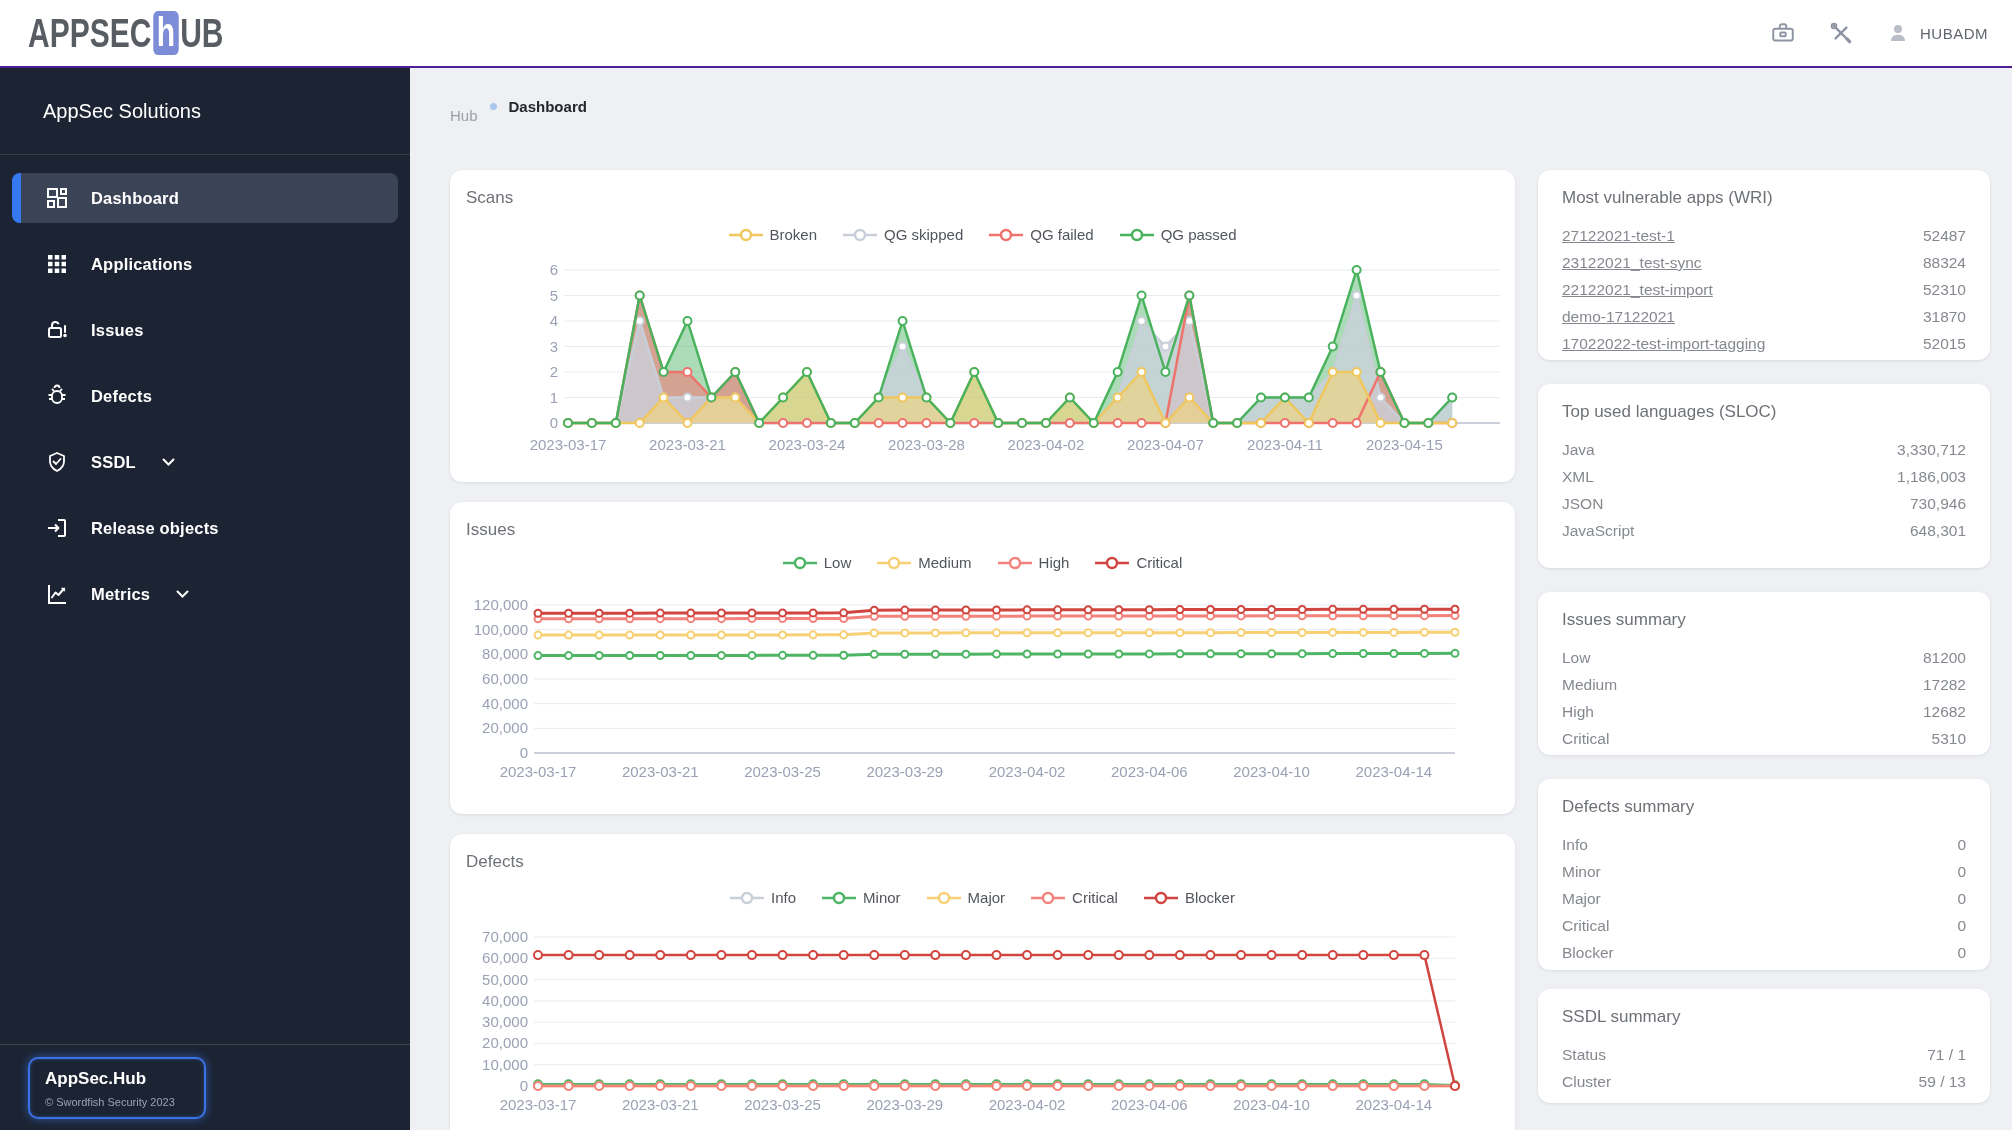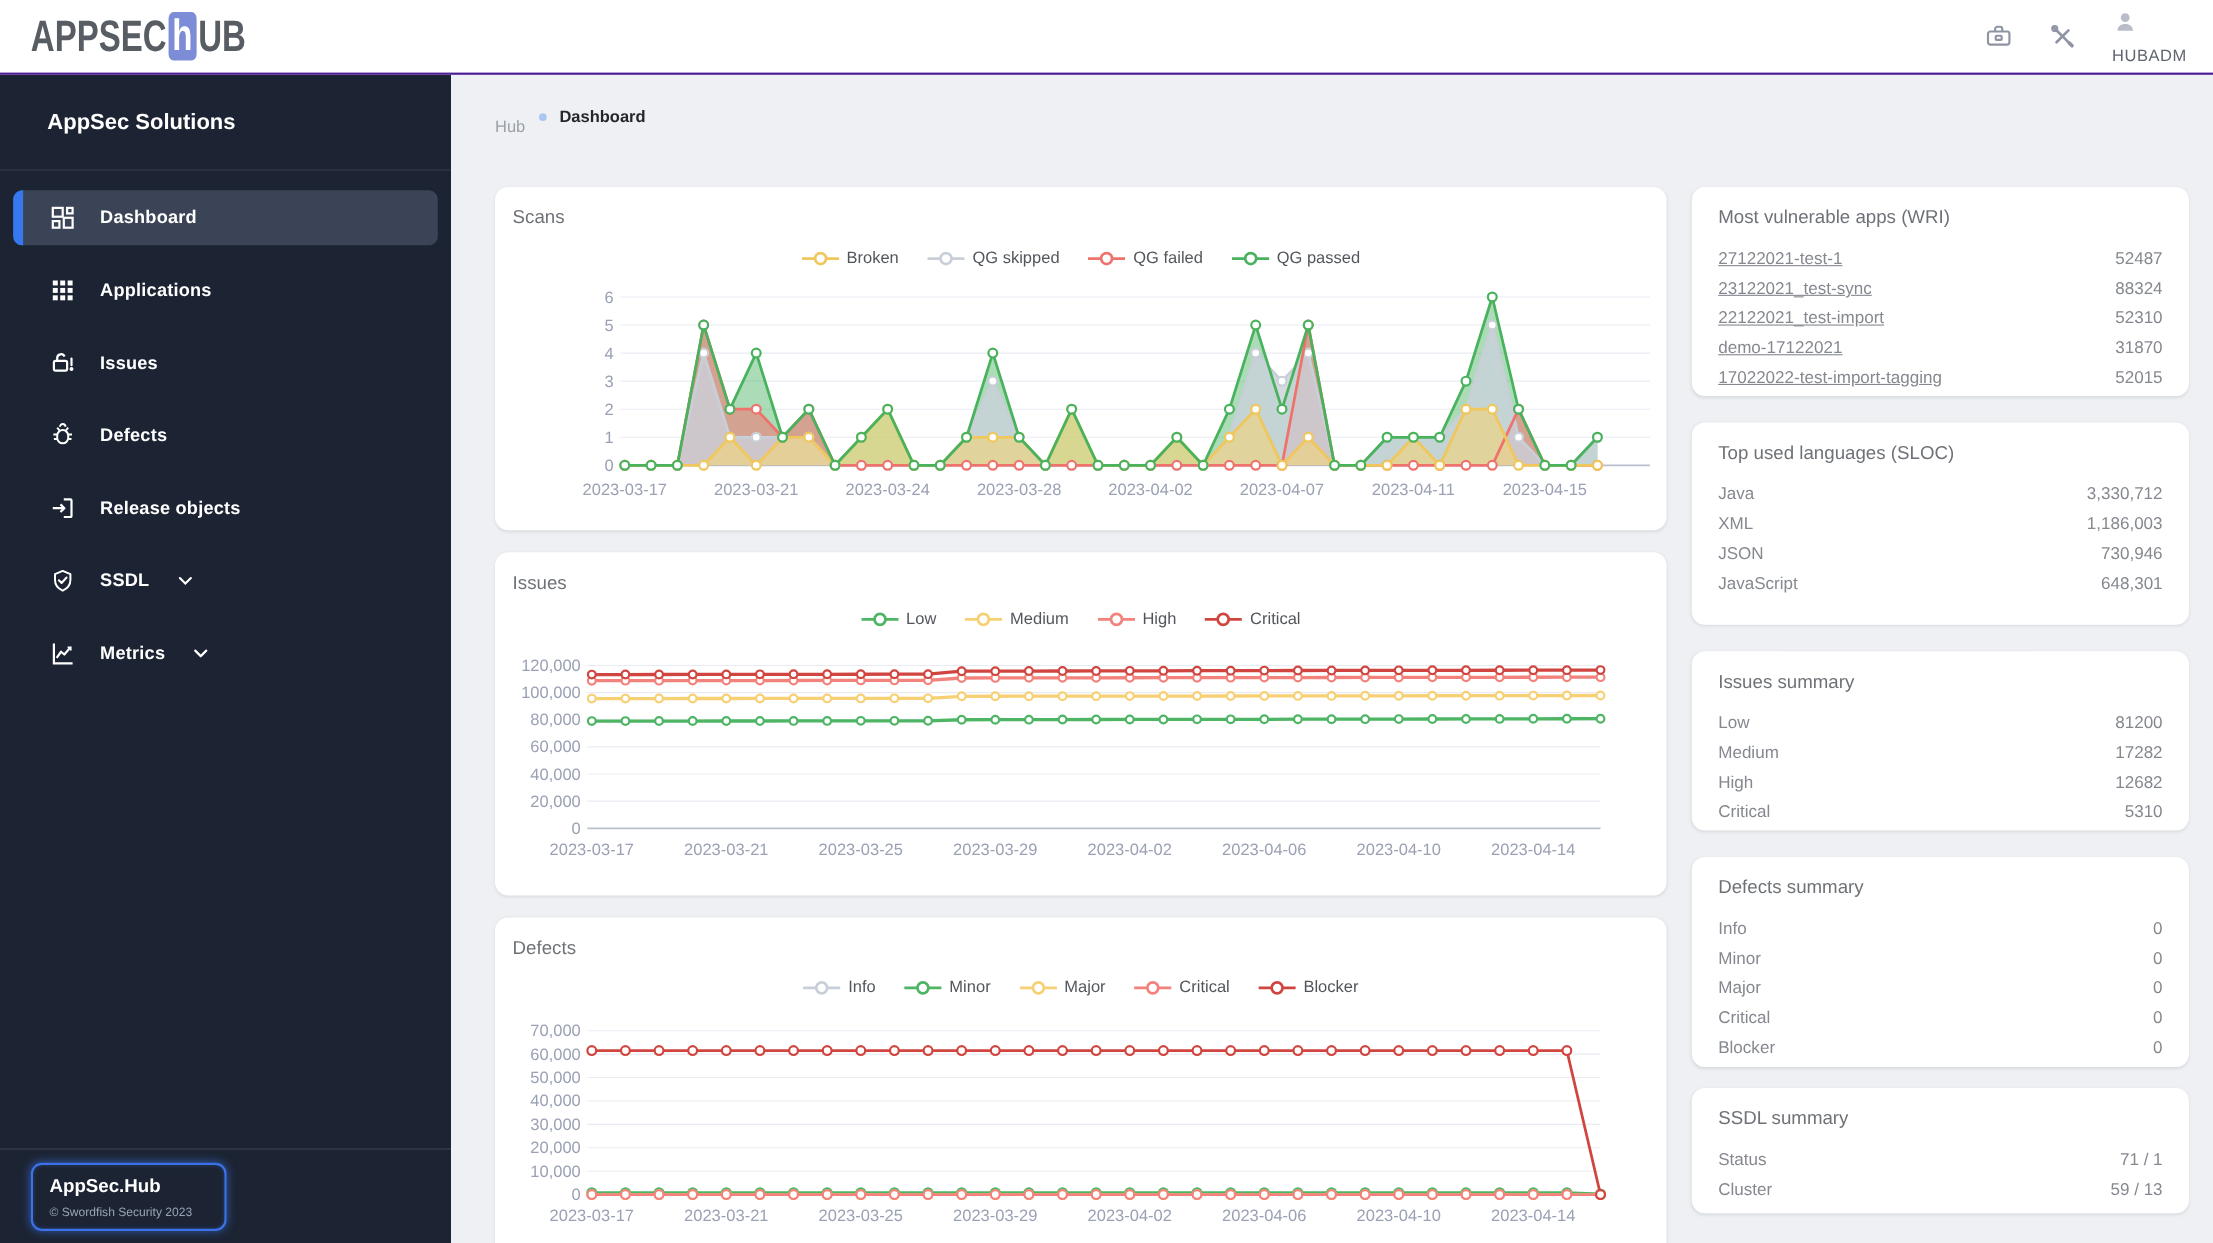--- a/index.html
+++ b/index.html
@@ -10,27 +10,27 @@
   
   header { position:absolute; top:0; left:0; width:100%; height:68px; background:#fff;
            border-bottom:2px solid #4c1d95; z-index:5; display:flex; align-items:center;
            justify-content:space-between; padding:0 24px 0 28px; }
   .logo { display:flex; align-items:center; font-weight:700; font-size:40px; color:#575d63;
           transform:scaleX(.75); transform-origin:left center; cursor:pointer; white-space:nowrap; }
   .logo .hbox { display:inline-block; background:#7d8cd6; color:#fff; border-radius:6px;
                 margin:0 2px; padding:1px 5px 3px; line-height:1; }
   .header-actions { display:flex; align-items:center; gap:32px; }
   .hicon { cursor:pointer; display:flex; align-items:center; }
-  .user { display:flex; align-items:flex-start; gap:10px; color:#60656f; font-size:15px;
-          letter-spacing:.5px; cursor:pointer;flex-direction:column; }
+  .user { display:flex; align-items:center; gap:10px; color:#60656f; font-size:15px;
+          letter-spacing:.5px; cursor:pointer; }
 
   
   aside { position:absolute; top:68px; left:0; width:410px; height:1062px; background:#1c2433; color:#fff; }
   .side-title { height:87px; display:flex; align-items:center; padding-left:43px; font-size:20px;
-                font-weight:700; border-bottom:1px solid rgba(255,255,255,.12); }
+                font-weight:400; border-bottom:1px solid rgba(255,255,255,.12); }
   nav { padding:18px 12px 0; }
   .nav-item { height:50px; margin-bottom:16px; display:flex; align-items:center; padding-left:33px;
               border-radius:8px; position:relative; cursor:pointer; }
   .nav-item .nlabel { margin-left:22px; font-size:16.5px; font-weight:700; letter-spacing:.2px; }
   .nav-item.active { background:#3b4457; }
   .nav-item.active::before { content:""; position:absolute; left:0; top:0; bottom:0; width:9px;
                              background:#3678f0; border-radius:8px 0 0 8px; }
   .nav-chevron { margin-left:26px; display:flex; }
   .side-footer { position:absolute; bottom:0; left:0; right:0; border-top:1px solid rgba(255,255,255,.14);
                  padding:12px 0 11px 28px; }
@@ -143,37 +143,37 @@
         <span class="nlabel">Issues</span>
       </div>
       <div class="nav-item">
         <svg width="24" height="24" viewBox="0 0 24 24" fill="none" stroke="#fff" stroke-width="1.8">
           <rect x="7" y="7" width="10" height="12" rx="5"></rect>
           <path d="M9 7.2 l-2 -2.4 M15 7.2 l2 -2.4 M7 11 H3.5 M7 15 H4 M17 11 h3.5 M17 15 h3 M9.5 4 a2.5 2.5 0 0 1 5 0"></path>
         </svg>
         <span class="nlabel">Defects</span>
       </div>
       <div class="nav-item">
-        <svg width="24" height="24" viewBox="0 0 24 24" fill="none" stroke="#fff" stroke-width="2">
-          <path d="M13 4 h6 a1 1 0 0 1 1 1 v14 a1 1 0 0 1 -1 1 h-6"></path>
-          <path d="M3 12 h10 M10 8.5 L13.5 12 L10 15.5" stroke-linejoin="round"></path>
-        </svg>
-        <span class="nlabel">Release objects</span>
-      </div>
-      <div class="nav-item">
         <svg width="24" height="24" viewBox="0 0 24 24" fill="none" stroke="#fff" stroke-width="1.8">
           <path d="M12 3 L19 6 v5.2 c0 4.8 -3 7.8 -7 9.8 c-4 -2 -7 -5 -7 -9.8 V6 Z" stroke-linejoin="round"></path>
           <path d="M8.5 11.5 L11 14 L15.5 9" stroke-linecap="round" stroke-linejoin="round"></path>
         </svg>
         <span class="nlabel">SSDL</span>
         <span class="nav-chevron">
           <svg width="13" height="8" viewBox="0 0 13 8" fill="none" stroke="#fff" stroke-width="2" stroke-linecap="round">
               <path d="M1.5 1.5 L6.5 6.5 L11.5 1.5"></path>
             </svg>
         </span>
+      </div>
+      <div class="nav-item">
+        <svg width="24" height="24" viewBox="0 0 24 24" fill="none" stroke="#fff" stroke-width="2">
+          <path d="M13 4 h6 a1 1 0 0 1 1 1 v14 a1 1 0 0 1 -1 1 h-6"></path>
+          <path d="M3 12 h10 M10 8.5 L13.5 12 L10 15.5" stroke-linejoin="round"></path>
+        </svg>
+        <span class="nlabel">Release objects</span>
       </div>
       <div class="nav-item">
         <svg width="24" height="24" viewBox="0 0 24 24" fill="none" stroke="#fff" stroke-width="2">
           <path d="M4 3 V21 H21"></path>
           <path d="M6.5 16 L10.5 10.5 L13.5 13 L19 6.5" stroke-linejoin="round"></path>
           <path d="M16.5 6.5 h2.8 v2.8" stroke-width="1.6"></path>
         </svg>
         <span class="nlabel">Metrics</span>
         <span class="nav-chevron">
           <svg width="13" height="8" viewBox="0 0 13 8" fill="none" stroke="#fff" stroke-width="2" stroke-linecap="round">

